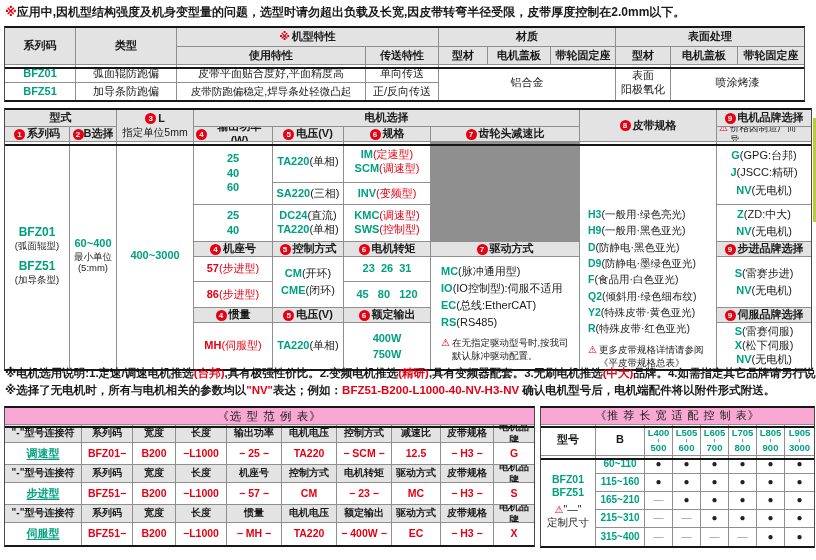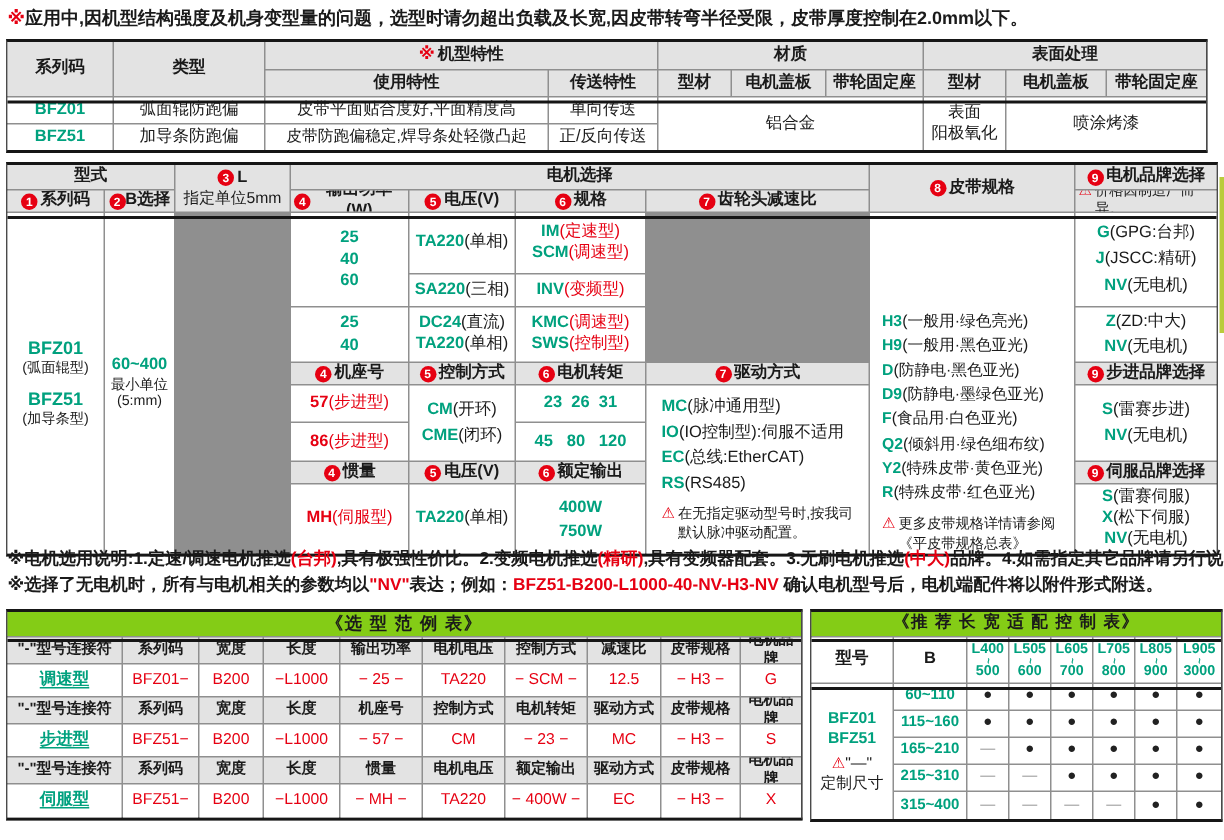--- a/index.html
+++ b/index.html
@@ -21,22 +21,22 @@
   .small{font-size:9.5px;text-align:right;}
   .leftal{align-items:flex-start;text-align:left;}
   .ln{display:block;white-space:nowrap;}
   .warnline{display:flex;flex-direction:row;align-items:flex-start;gap:2px;font-size:9.5px;text-align:left;line-height:1.3;}
   .wicon{color:#e60012;font-size:10px;line-height:1.1;}
   .hrule{position:absolute;left:0;right:0;height:2px;background:#161616;z-index:6;pointer-events:none;}
   .top-note{position:absolute;top:4px;left:5px;font-size:12px;font-weight:bold;white-space:nowrap;}
   .notes{position:absolute;top:365px;left:5px;font-size:11.5px;font-weight:bold;line-height:17px;white-space:nowrap;}
   .ex-label{color:#00a17e;font-weight:bold;text-decoration:underline;text-underline-offset:2px;}
   .ex-hd{background:#e3e3e3;font-size:10px;font-weight:bold;}
-  .ex-val{color:#e60012;font-weight:normal;font-size:10.5px;white-space:nowrap;}
-  .title-row{background:#84cc16;font-weight:bold;font-size:11.5px;letter-spacing:1px;}
+  .ex-val{color:#e60012;font-weight:bold;font-size:10.5px;white-space:nowrap;}
+  .title-row{background:#f9a8d4;font-weight:normal;font-size:11.5px;letter-spacing:1px;}
   .fit-lhead{line-height:1.0;}
   .fit-lhead .t{font-size:9.5px;}
   .fit-lhead .mid{font-size:7px;line-height:5px;transform:rotate(90deg);color:#00a17e;font-weight:bold;}
   .fit-mark{font-size:10px;color:#222;}
   .fit-mark.dim{color:#999;}
   .edge-tab{position:absolute;right:0;top:118px;width:3px;height:104px;background:#b9cc3c;}
   .gap8{height:7px;}
   .lh17{line-height:1.55;}
 </style>
 </head>
@@ -201,20 +201,23 @@
       <div class="small">(弧面辊型)</div>
       <div class="gap8"></div>
       <div class="teal" style="font-size:12px">BFZ51</div>
       <div class="small">(加导条型)</div>
     </div>
     <div class="cell" style="grid-area:3/2/11/3">
       <div class="teal">60~400</div>
       <div class="small">最小单位</div>
       <div class="small">(5:mm)</div>
     </div>
+    <div class="cell" style="grid-area:3/3/11/4">
+        <span class="teal">400~3000</span>
+      </div>
 
     <div class="cell" style="grid-area:3/4/5/5">
         <span class="teal pre" style="line-height:1.35">25
 40
 60</span>
       </div>
     <div class="cell" style="grid-area:3/5/4/6">
         <div class="ln"><span class="teal">TA220</span><span class="blk">(单相)</span></div>
       </div>
     <div class="cell" style="grid-area:3/6/4/7">

